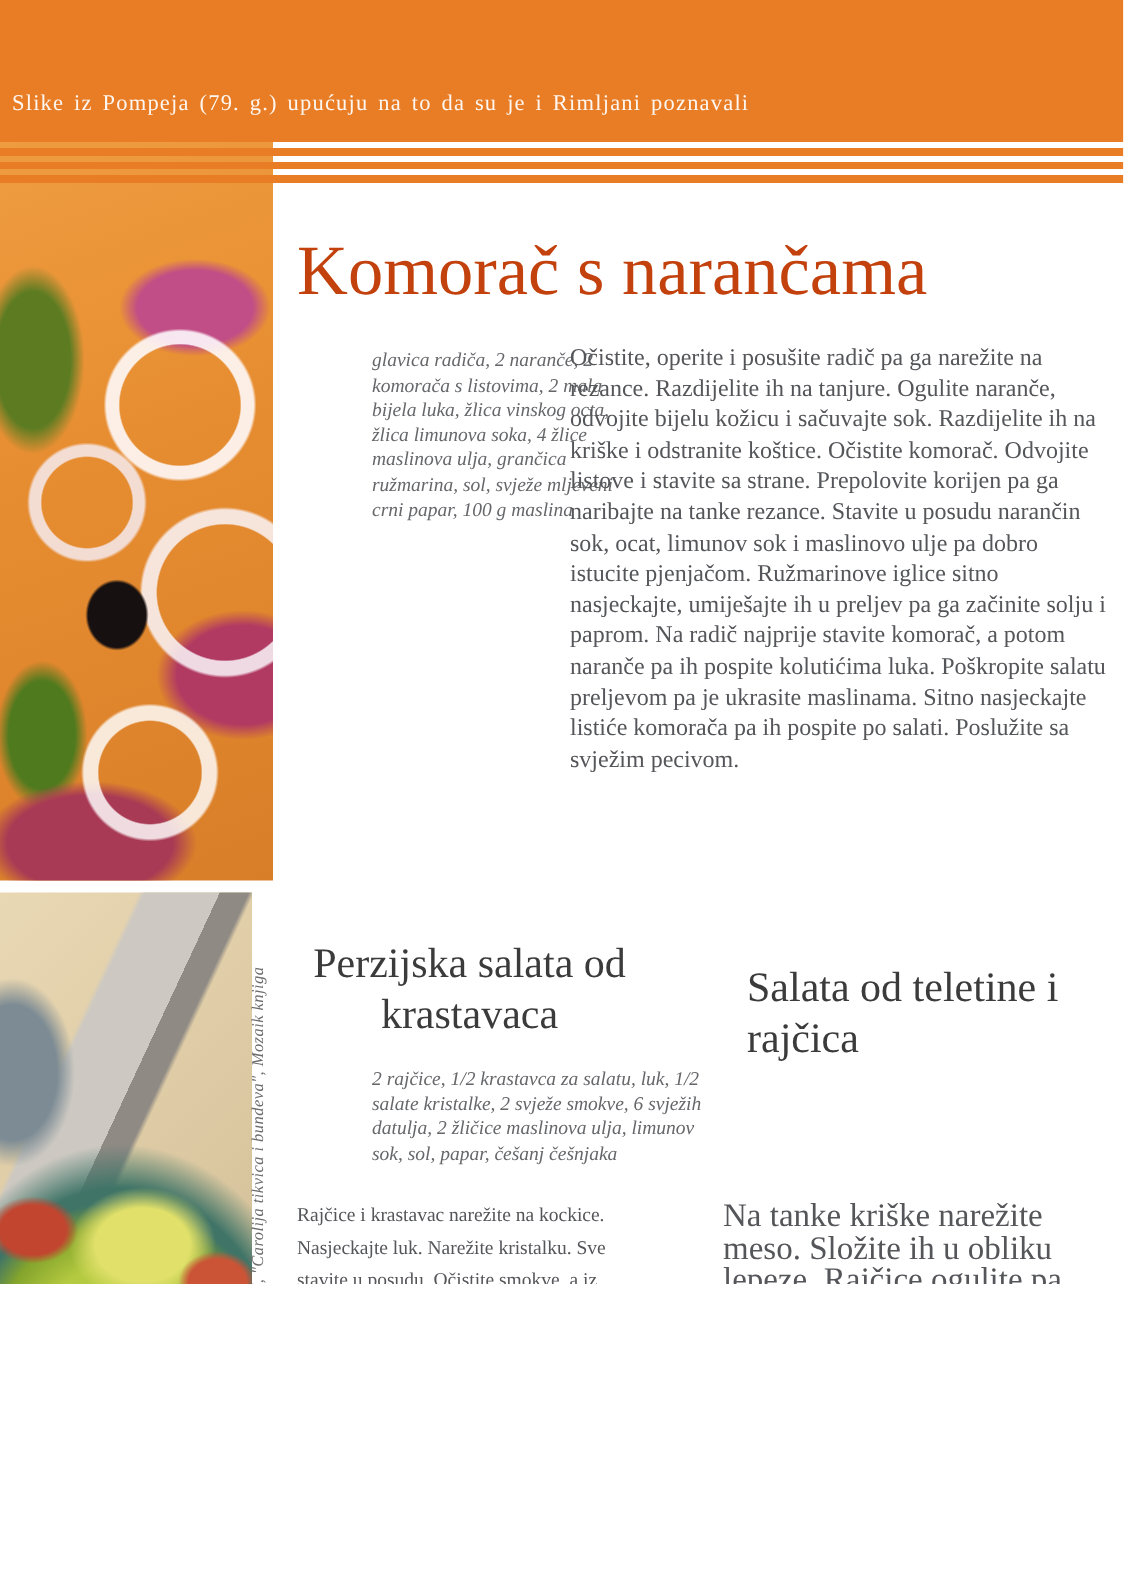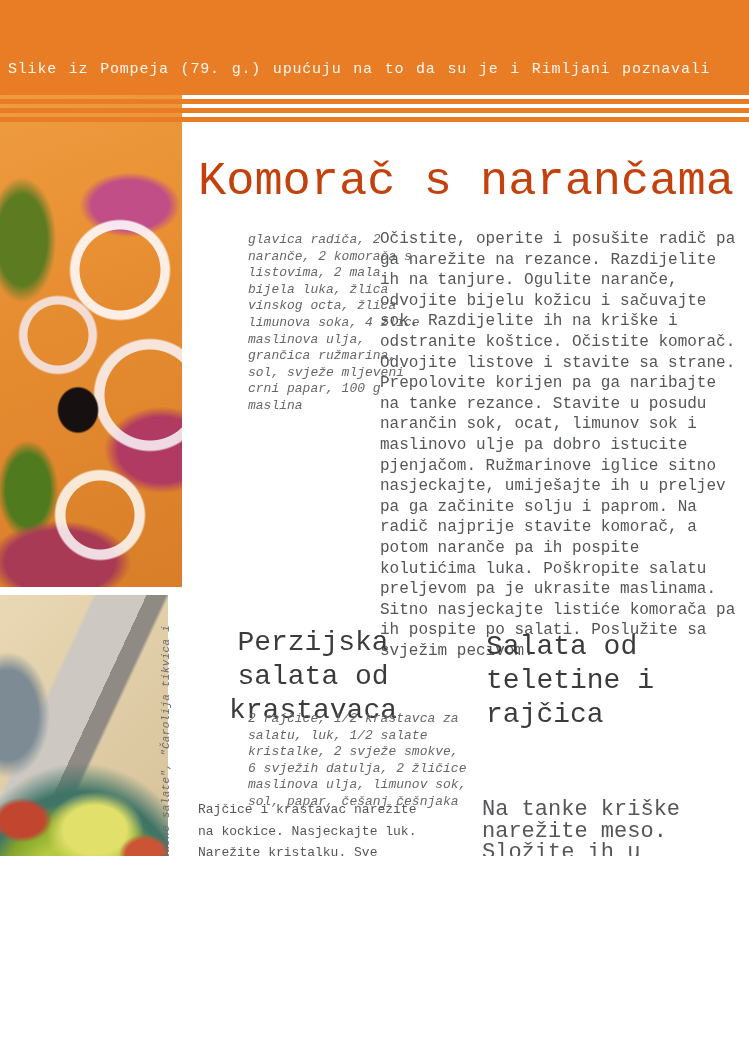--- a/index.html
+++ b/index.html
@@ -1,18 +1,18 @@
 <!DOCTYPE html>
 <html><head>
 <meta charset="utf-8">
 <style>
   html,body{margin:0;padding:0;background:#ffffff;}
   .page{
     position:relative;width:749px;height:856px;overflow:hidden;
-    background:#ffffff;font-family:Liberation Mono, monospace;
+    background:#ffffff;font-family:Liberation Serif, serif;
   }
   
   .header-band{position:absolute;left:0;top:0;width:749px;height:90px;background:var(--accent,#E87D26);}
   .kicker{
     position:absolute;left:8px;top:61px;font-size:15px;letter-spacing:0.8px;word-spacing:2px;
     color:rgba(255,255,255,0.93);
   }
   .stripes{
     position:absolute;left:0;top:90px;width:749px;height:32px;z-index:5;
     background:repeating-linear-gradient(to bottom,var(--accent,#E87D26) 0 5px,transparent 5px 9px);
@@ -98,21 +98,21 @@
   <div class="photo-credit">Izvor: "Jela na žaru", "Slasne salate", "Čarolija tikvica i bundeva", Mozaik knjiga</div>
 
   <h1 class="main-title" style="margin:0;">Komorač s narančama</h1>
   <div class="ingredients ing1">glavica radiča, 2 naranče, 2 komorača s listovima, 2 mala bijela luka, žlica vinskog octa, žlica limunova soka, 4 žlice maslinova ulja, grančica ružmarina, sol, svježe mljeveni crni papar, 100 g maslina</div>
   <div class="body-text body1">Očistite, operite i posušite radič pa ga narežite na rezance. Razdijelite ih na tanjure. Ogulite naranče, odvojite bijelu kožicu i sačuvajte sok. Razdijelite ih na kriške i odstranite koštice. Očistite komorač. Odvojite listove i stavite sa strane. Prepolovite korijen pa ga naribajte na tanke rezance. Stavite u posudu narančin sok, ocat, limunov sok i maslinovo ulje pa dobro istucite pjenjačom. Ružmarinove iglice sitno nasjeckajte, umiješajte ih u preljev pa ga začinite solju i paprom. Na radič najprije stavite komorač, a potom naranče pa ih pospite kolutićima luka. Poškropite salatu preljevom pa je ukrasite maslinama. Sitno nasjeckajte listiće komorača pa ih pospite po salati. Poslužite sa svježim pecivom.</div>
 
   <h2 class="sub-title title2" style="margin:0;text-align:center;">Perzijska salata od krastavaca</h2>
   <div class="ingredients ing2">2 rajčice, 1/2 krastavca za salatu, luk, 1/2 salate kristalke, 2 svježe smokve, 6 svježih datulja, 2 žličice maslinova ulja, limunov sok, sol, papar, češanj češnjaka</div>
   <div class="body-text body2">Rajčice i krastavac narežite na kockice. Nasjeckajte luk. Narežite kristalku. Sve stavite u posudu. Očistite smokve, a iz datulja izvadite koštice, narežite ih na kocke te pomiješajte sa salatom. Izmiješajte ulje, limunov sok, sol i papar. Ogulite češnjak i istisnite sok. Prelijte preljev preko salate i pospite paprom.</div>
 
-  <h2 class="sub-title title3" style="margin:4px;">Salata od teletine i rajčica</h2>
+  <h2 class="sub-title title3" style="margin:16px;">Salata od teletine i rajčica</h2>
   <div class="body-text body3">Na tanke kriške narežite meso. Složite ih u obliku lepeze. Rajčice ogulite pa prepolovite. Meso narežite na kockice. Usitnite češnjak pa ga stavite u veću posudu. Narežite listove bosiljka pa ga s rajčicama dodajte češnjaku. Dodajte ulje, ocat, sol i papar pa izmiješajte. Razdijelite preljev po mesu.</div>
 
   <div class="footer">
     <span class="strong">LJETNE SALATE</span>
     <span class="sep">|</span>
     <span class="brand">24SATA</span>
     <span class="sep">|</span>
     <span class="strong">9</span>
   </div>
 

